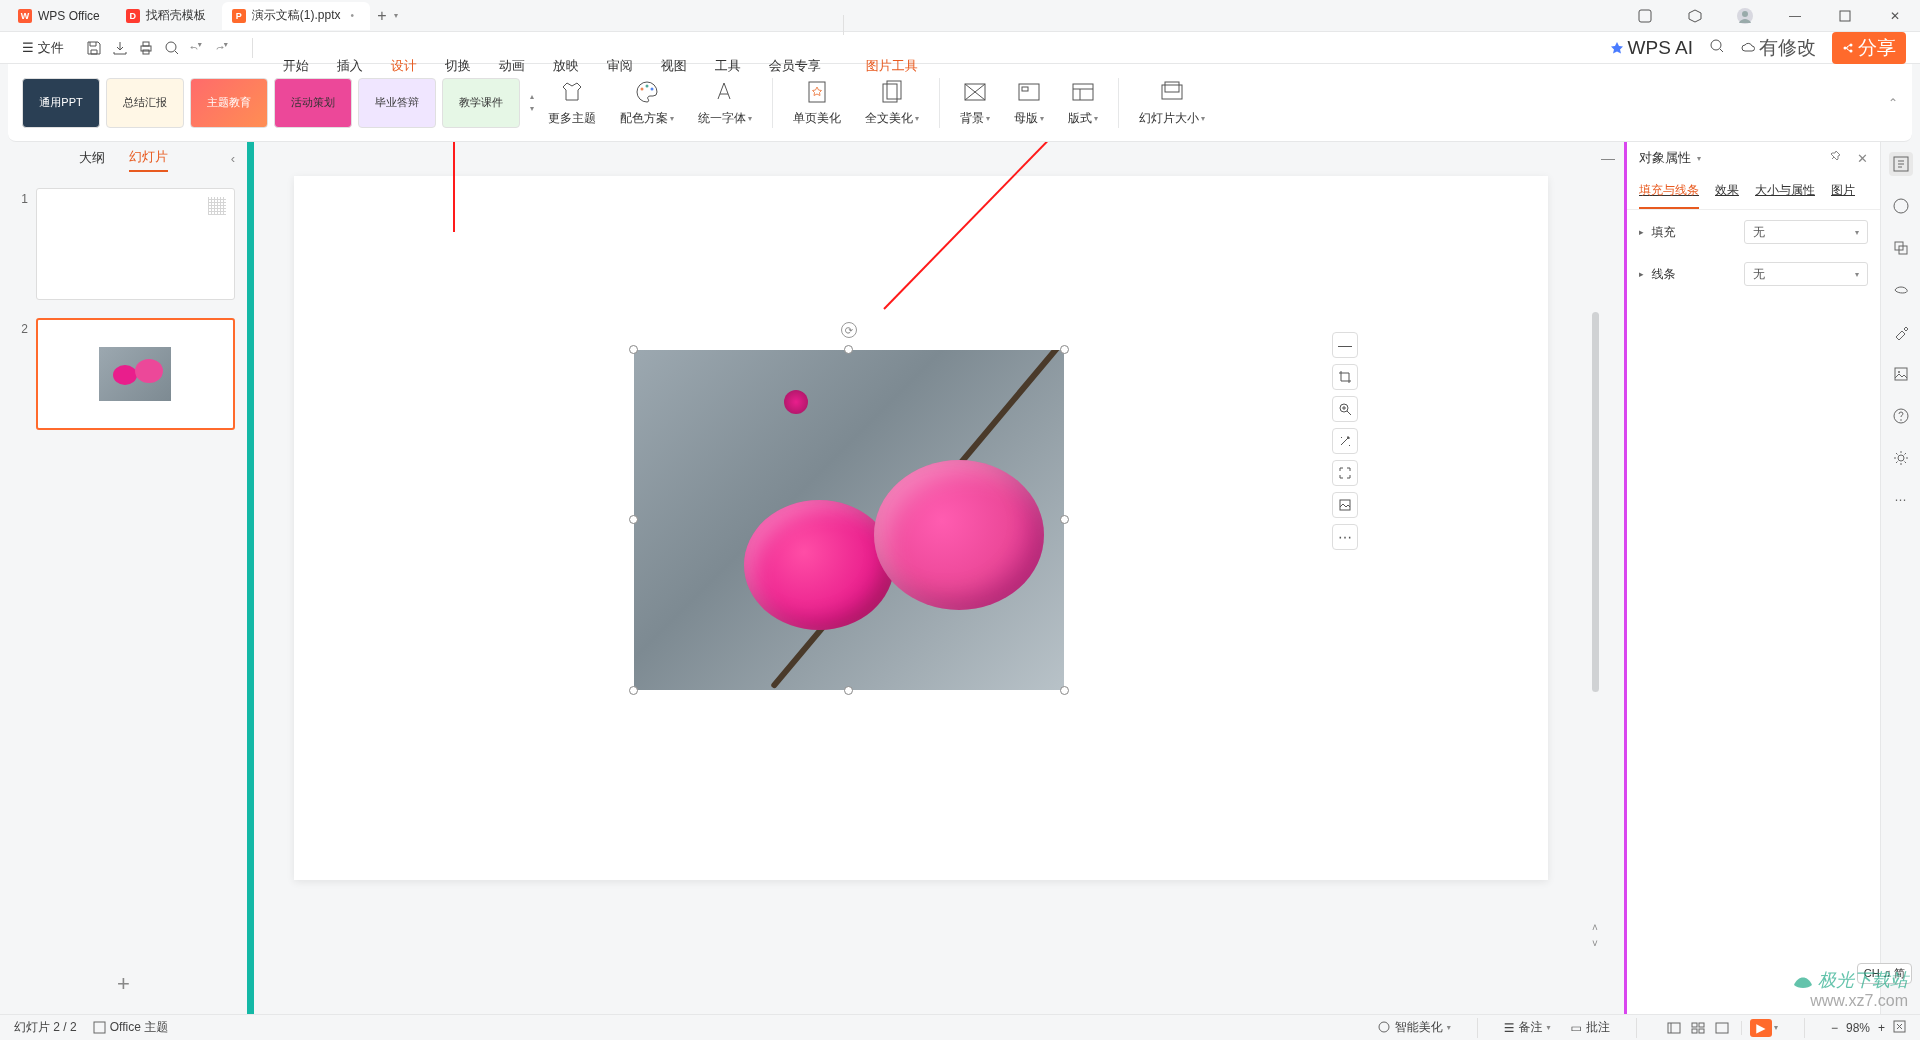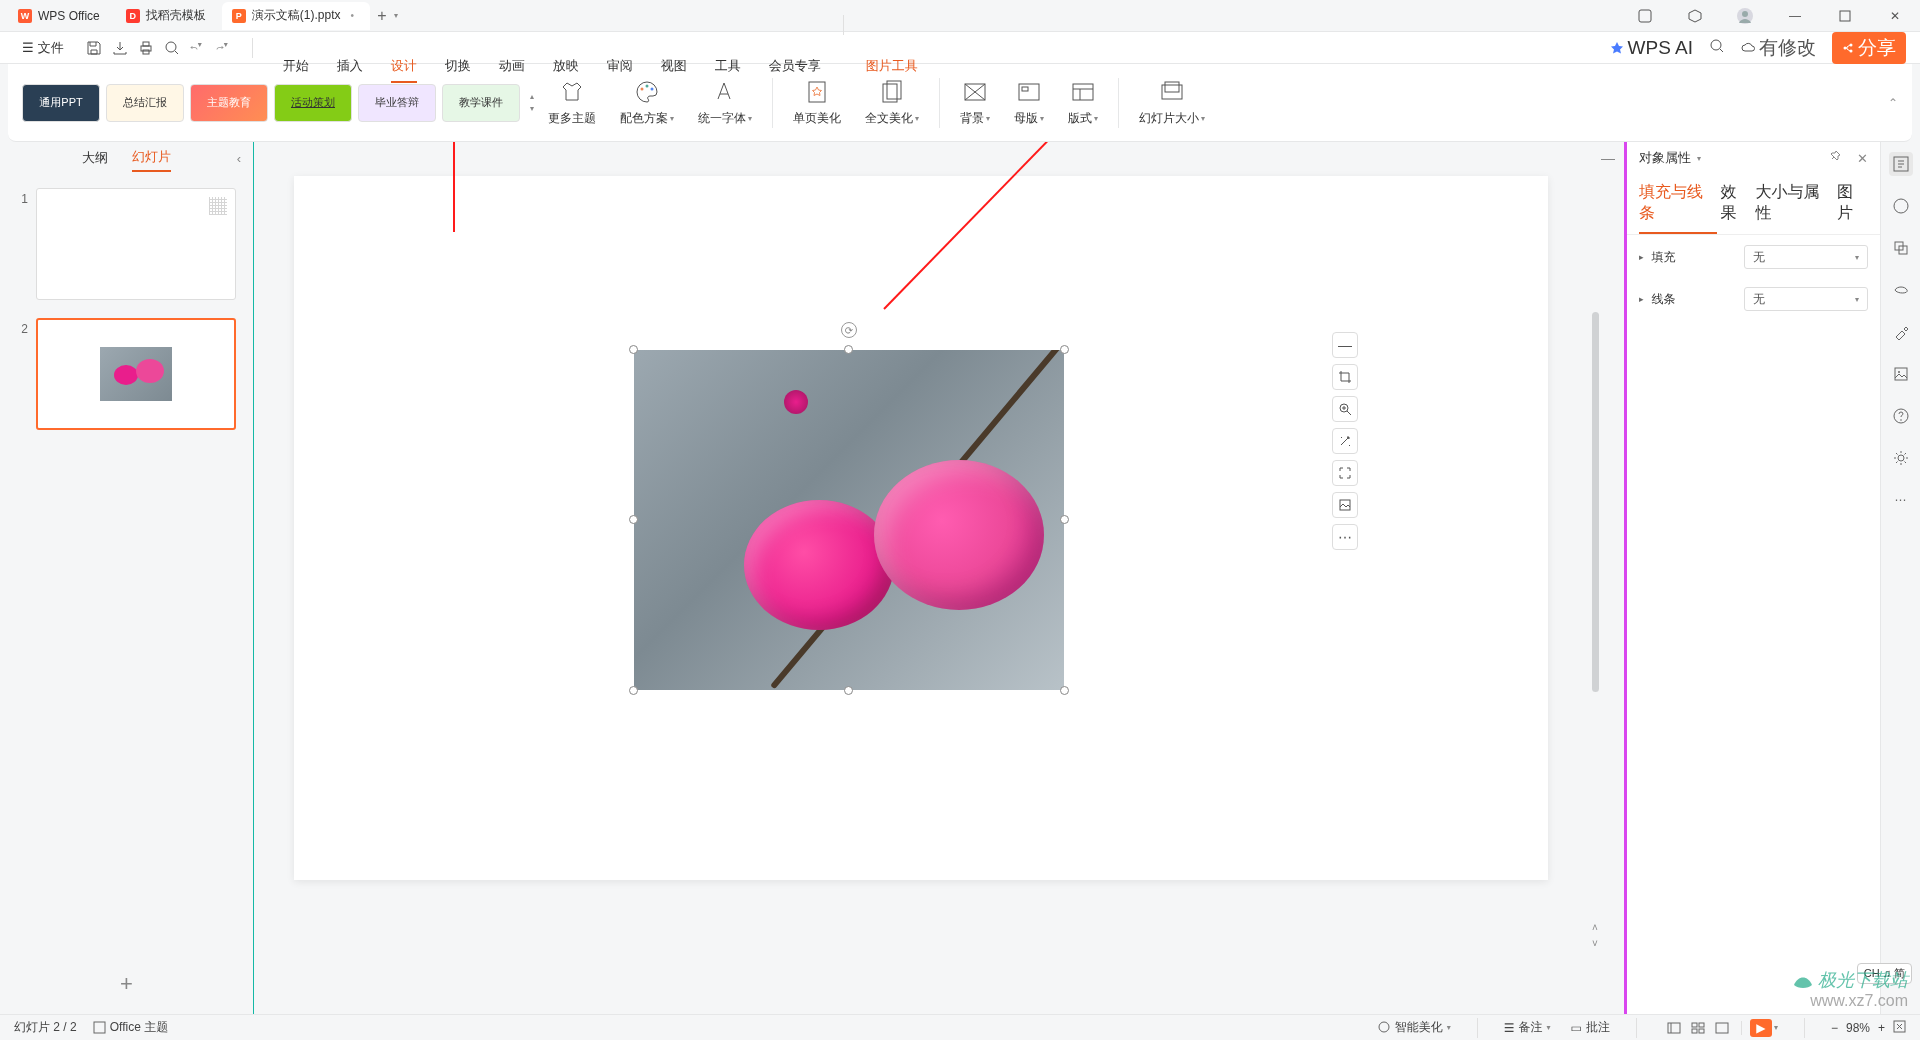--- a/index.html
+++ b/index.html
@@ -27,36 +27,36 @@
 .menu-tab.active::after { content: ''; position: absolute; left: 0; right: 0; bottom: -2px; height: 2px; background: #e85a1f; }
 .menu-tab.highlight { color: #e85a1f; }
 .menubar-right { margin-left: auto; display: flex; align-items: center; gap: 16px; font-size: 19px; }
 .wps-ai { display: flex; align-items: center; gap: 4px; color: #333; }
 .share-btn { background: #ff6a2c; color: #fff; padding: 3px 10px; border-radius: 4px; display: flex; align-items: center; gap: 4px; }
 .has-edit { display: flex; align-items: center; gap: 4px; color: #555; }
 
 
 .ribbon { height: 78px; background: #fff; display: flex; align-items: center; padding: 6px 14px; gap: 4px; border-bottom: 1px solid #e6e7e8; border-radius: 0 0 8px 8px; margin: 0 8px; }
 .ribbon-card { display: flex; align-items: center; gap: 6px; }
-.tpl-card { width: 78px; height: 38px; border: 1px solid #e0e0e0; border-radius: 4px; display: flex; align-items: center; justify-content: center; font-size: 11px; position: relative; overflow: hidden; }
+.tpl-card { width: 78px; height: 50px; border: 1px solid #e0e0e0; border-radius: 4px; display: flex; align-items: center; justify-content: center; font-size: 11px; position: relative; overflow: hidden; }
 .tpl-card.general { background: #2a3f54; color: #fff; }
 .tpl-card.summary { background: #fff7e6; }
 .tpl-card.theme { background: linear-gradient(135deg,#ff6b6b,#ff8e53); color: #fff; }
-.tpl-card.activity { background: #84cc16; text-decoration: underline; }
+.tpl-card.activity { background: #ec4899; }
 .tpl-card.grad { background: #f0e6ff; }
 .tpl-card.teach { background: #e6f7e6; }
 .ribbon-item { display: flex; flex-direction: column; align-items: center; gap: 4px; padding: 0 10px; font-size: 12px; color: #333; cursor: pointer; }
 .ribbon-item .ico { width: 28px; height: 28px; display: flex; align-items: center; justify-content: center; color: #555; }
 .ribbon-item .lbl { display: flex; align-items: center; gap: 2px; }
 .ribbon-sep { width: 1px; height: 50px; background: #e6e7e8; margin: 0 6px; }
 .chev-down { font-size: 8px; color: #888; }
 
 
 .main { position: absolute; top: 142px; left: 0; right: 0; bottom: 26px; display: flex; }
-.slide-panel { width: 254px; background: #f5f6f7; display: flex; flex-direction: column; border-right: 1px solid #14b8a6; }
+.slide-panel { width: 254px; background: #f5f6f7; display: flex; flex-direction: column; border-right: 7px solid #14b8a6; }
 .slide-tabs { height: 32px; display: flex; align-items: center; gap: 24px; padding: 0 20px; justify-content: center; font-size: 13px; position: relative; }
 .slide-tabs .st { cursor: pointer; padding: 4px 0; }
 .slide-tabs .st.active { color: #e85a1f; border-bottom: 2px solid #e85a1f; }
 .slide-tabs .collapse { position: absolute; right: 12px; color: #888; }
 .thumbs { flex: 1; overflow-y: auto; padding: 10px 0; }
 .thumb-row { display: flex; align-items: flex-start; gap: 8px; padding: 4px 12px 14px 12px; }
 .thumb-num { width: 16px; text-align: right; color: #666; font-size: 12px; padding-top: 4px; }
 .thumb { width: 200px; height: 112px; background: #fff; border: 1px solid #ddd; border-radius: 3px; position: relative; display: flex; align-items: center; justify-content: center; }
 .thumb.selected { border: 2px solid #ff6a2c; }
 .thumb .qr { position: absolute; right: 8px; top: 8px; width: 18px; height: 18px; background: repeating-linear-gradient(0deg,#999 0 1px,transparent 1px 3px), repeating-linear-gradient(90deg,#999 0 1px,transparent 1px 3px); opacity: .4; }
@@ -85,21 +85,21 @@
 
 
 .arrow { position: absolute; pointer-events: none; }
 .arrow svg { overflow: visible; }
 
 
 .prop-panel { width: 256px; background: #fff; border-left: 3px solid #d946ef; display: flex; flex-direction: column; }
 .prop-head { height: 32px; display: flex; align-items: center; padding: 0 12px; gap: 6px; font-size: 13px; }
 .prop-head .pin, .prop-head .close { margin-left: auto; color: #888; }
 .prop-head .close { margin-left: 8px; }
-.prop-tabs { display: flex; gap: 4px; padding: 0 12px; font-size: 16px; border-bottom: 1px solid #eee; }
+.prop-tabs { display: flex; gap: 16px; padding: 0 12px; font-size: 12px; border-bottom: 1px solid #eee; text-decoration: underline; }
 .prop-tabs .pt { padding: 8px 0; cursor: pointer; }
 .prop-tabs .pt.active { color: #e85a1f; border-bottom: 2px solid #e85a1f; }
 .prop-body { padding: 10px 12px; display: flex; flex-direction: column; gap: 18px; }
 .prop-row { display: flex; align-items: center; gap: 8px; font-size: 12px; }
 .prop-row .tri { font-size: 9px; color: #666; }
 .prop-row .sel { margin-left: auto; width: 124px; height: 24px; border: 1px solid #ddd; border-radius: 3px; display: flex; align-items: center; padding: 0 8px; justify-content: space-between; color: #555; }
 
 .side-rail { width: 40px; background: #f5f6f7; border-left: 1px solid #e6e7e8; display: flex; flex-direction: column; align-items: center; padding: 10px 0; gap: 18px; color: #666; }
 .side-rail .rb { width: 24px; height: 24px; display: flex; align-items: center; justify-content: center; }
 .side-rail .rb.active { background: #e8e8e8; border-radius: 4px; }

